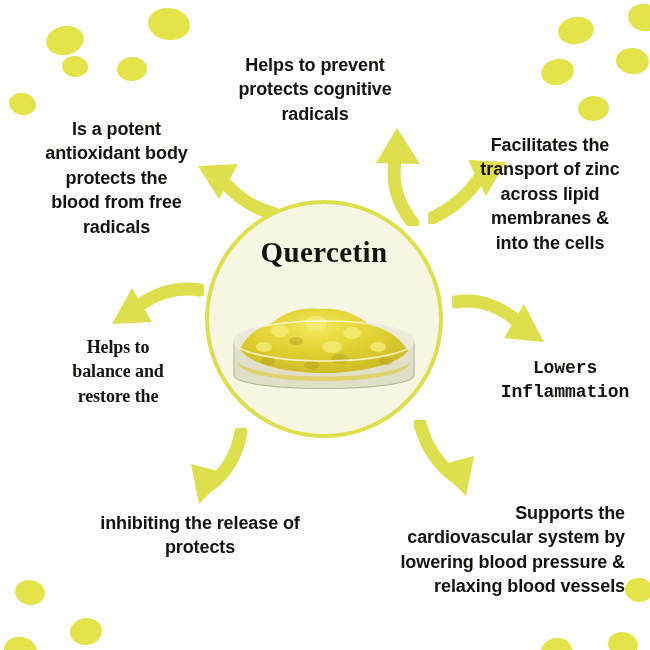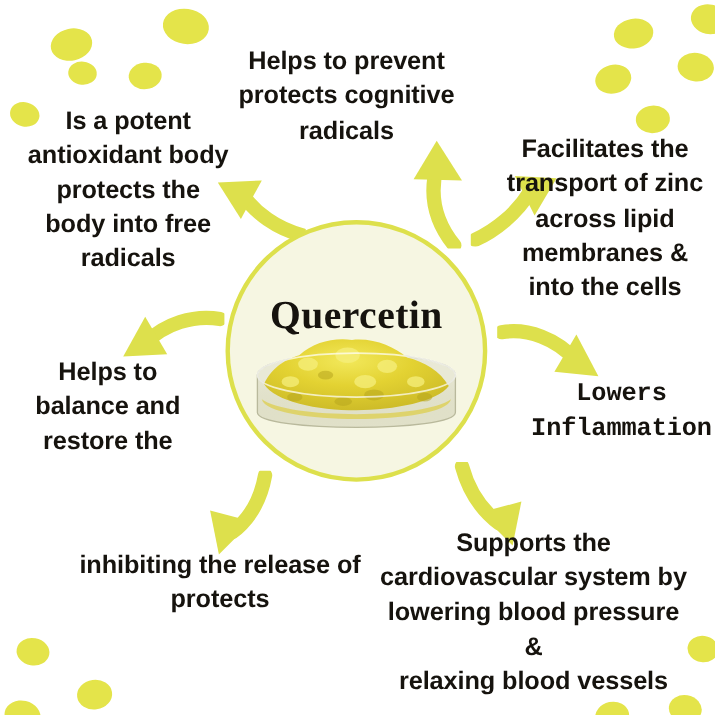--- a/index.html
+++ b/index.html
@@ -32,52 +32,53 @@
     background: #f6f6e2;
     border: 4px solid #dde04c;
     box-sizing: border-box;
     display: flex;
     flex-direction: column;
     align-items: center;
     justify-content: flex-start;
   }
   #center-title {
     font-family: "Liberation Serif", serif;
-    font-size: 36px;
+    font-size: 29px;
     font-weight: 700;
     color: #16130e;
     letter-spacing: 0.4px;
-    margin-top: 64px;
+    margin-top: 34px;
     line-height: 1;
   }
   
   #dish-wrap {
     position: absolute;
     left: 228px;
     top: 303px;
     width: 192px;
     height: 102px;
   }
   
   .benefit {
     position: absolute;
     color: #16130e;
-    font-size: 23px;
+    font-size: 18px;
     font-weight: 700;
     line-height: 1.36;
     text-align: center;
     letter-spacing: -0.1px;
+    margin-top: 13px;
   }
   #benefit-top        { left: 190px; top: 40px;  width: 250px; }
-  #benefit-topleft    { left: 14px;  top: 94px; width: 205px; }
+  #benefit-topleft    { left: 14px;  top: 104px; width: 205px; }
   #benefit-topright   { left: 455px; top: 120px; width: 190px; }
-  #benefit-left       { left: 0;   top: 322px; width: 196px; }
+  #benefit-left       { left: 20px;   top: 322px; width: 196px; font-family: Liberation Serif, serif; }
   #benefit-right      { left: 480px; top: 343px; width: 170px; font-family: Liberation Mono, monospace; }
   #benefit-bottomleft { left: 62px;  top: 498px; width: 276px; }
-  #benefit-bottomright{ left: 345px; top: 478px; width: 280px; }
+  #benefit-bottomright{ left: 345px; top: 488px; width: 280px; text-align: right; }
   
   .arrow {
     position: absolute;
   }
 </style>
 </head>
 <body>
 
 <div id="canvas">
 
@@ -185,21 +186,21 @@
 
   <div class="benefit" id="benefit-top" title="Helps to prevent neurological diseases &amp; protects cognitive function">
       <div>Helps to prevent</div>
       <div>protects cognitive</div>
       <div>radicals</div>
     </div>
   <div class="benefit" id="benefit-topleft" title="Is a potent antioxidant that protects the body from free radicals">
       <div>Is a potent</div>
       <div>antioxidant body</div>
       <div>protects the</div>
-      <div>body into free</div>
+      <div>blood from free</div>
       <div>radicals</div>
     </div>
   <div class="benefit" id="benefit-topright" title="Facilitates the transport of zinc across lipid membranes &amp; into the cells">
       <div>Facilitates the</div>
       <div>transport of zinc</div>
       <div>across lipid</div>
       <div>membranes &amp;</div>
       <div>into the cells</div>
     </div>
   <div class="benefit" id="benefit-left" title="Helps to balance and restore the immune system">

